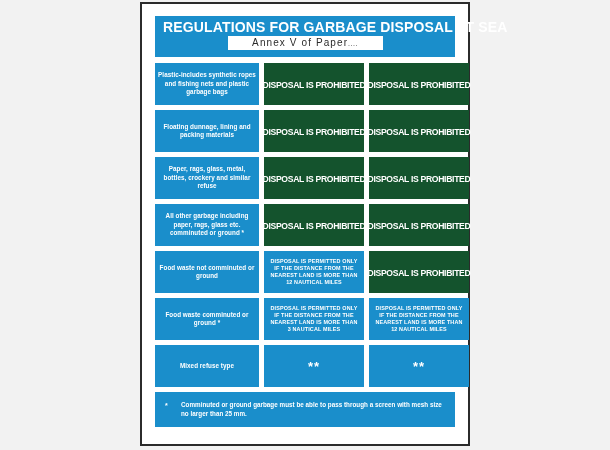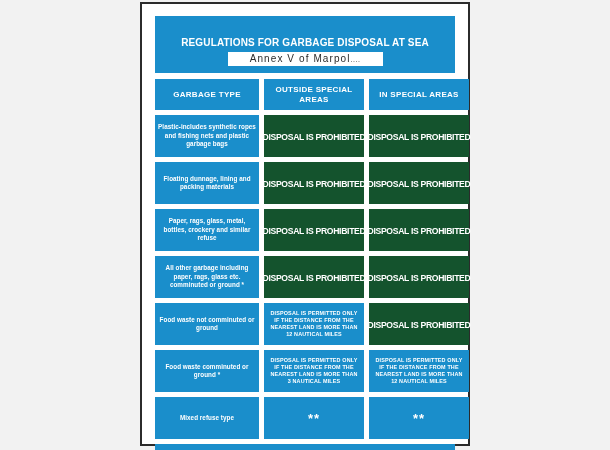--- a/index.html
+++ b/index.html
@@ -35,26 +35,25 @@
   
   .title-block {
     background: #1a8ecb;
     width: 100%;
     box-sizing: border-box;
     padding: 5px 8px 7px 8px;
     text-align: center;
   }
   .title-main {
     color: #ffffff;
-    font-size: 10px;
+    font-size: 14px;
     font-weight: bold;
     letter-spacing: 0.15px;
     line-height: 12px;
     white-space: nowrap;
-    margin-top: 16px;
   }
   .subtitle-box {
     background: #ffffff;
     margin: 3px auto 0 auto;
     width: 155px;
     height: 14px;
     line-height: 14px;
     color: #2b2b2b;
     font-size: 10px;
     letter-spacing: 1.1px;
@@ -161,37 +160,26 @@
 </style>
 </head>
 <body>
 
 <div class="stage">
   <div class="poster">
 
     <div class="title-block">
       <div class="title-main">REGULATIONS FOR GARBAGE DISPOSAL AT SEA</div>
       <div class="subtitle-box">
-        <span>Annex V of Marpol</span><span class="tail">....</span>
+        <span>Annex V of Paper</span><span class="tail">....</span>
       </div>
     </div>
 
     <div class="table">
 
-      <div class="row row-head">
-        <div class="cell blue c-type">
-          <span class="head-text">GARBAGE TYPE</span>
-        </div>
-        <div class="cell blue c-out">
-          <span class="head-text">OUTSIDE SPECIAL AREAS</span>
-        </div>
-        <div class="cell blue c-in">
-          <span class="head-text">IN SPECIAL AREAS</span>
-        </div>
-      </div>
 
       <div class="row row-body">
         <div class="cell blue c-type">
           <span class="type-text">Plastic-includes synthetic ropes and fishing nets and plastic garbage bags</span>
         </div>
         <div class="cell red c-out">
           <span class="prohibited">DISPOSAL IS PROHIBITED</span>
         </div>
         <div class="cell red c-in">
           <span class="prohibited">DISPOSAL IS PROHIBITED</span>

